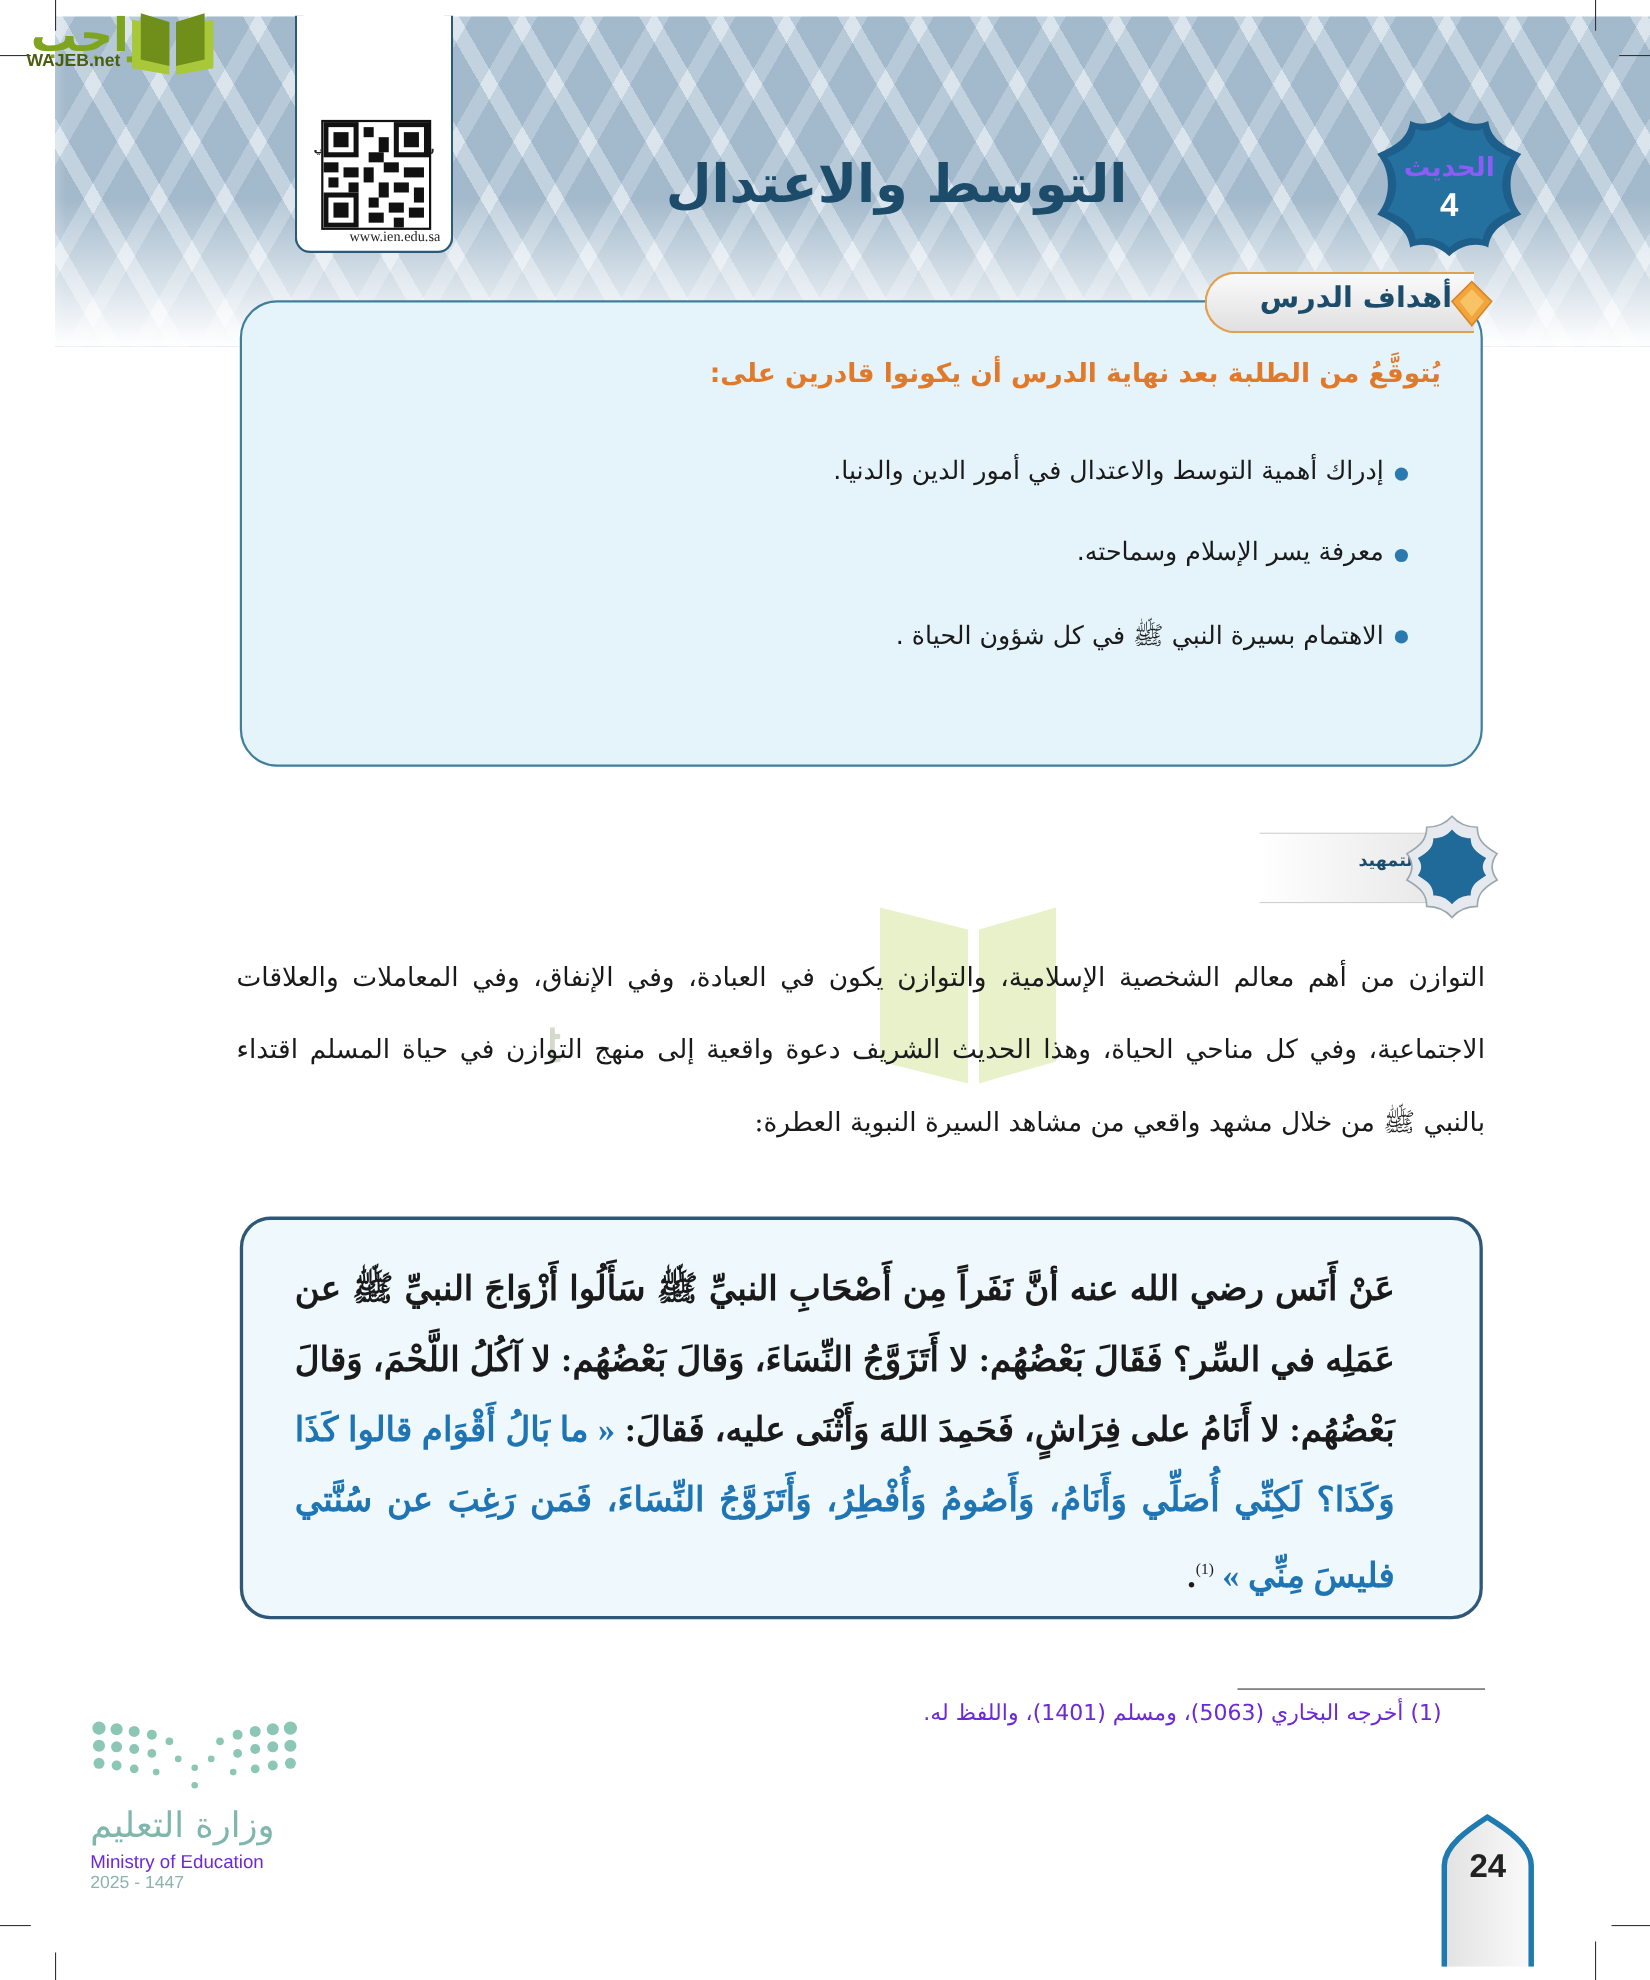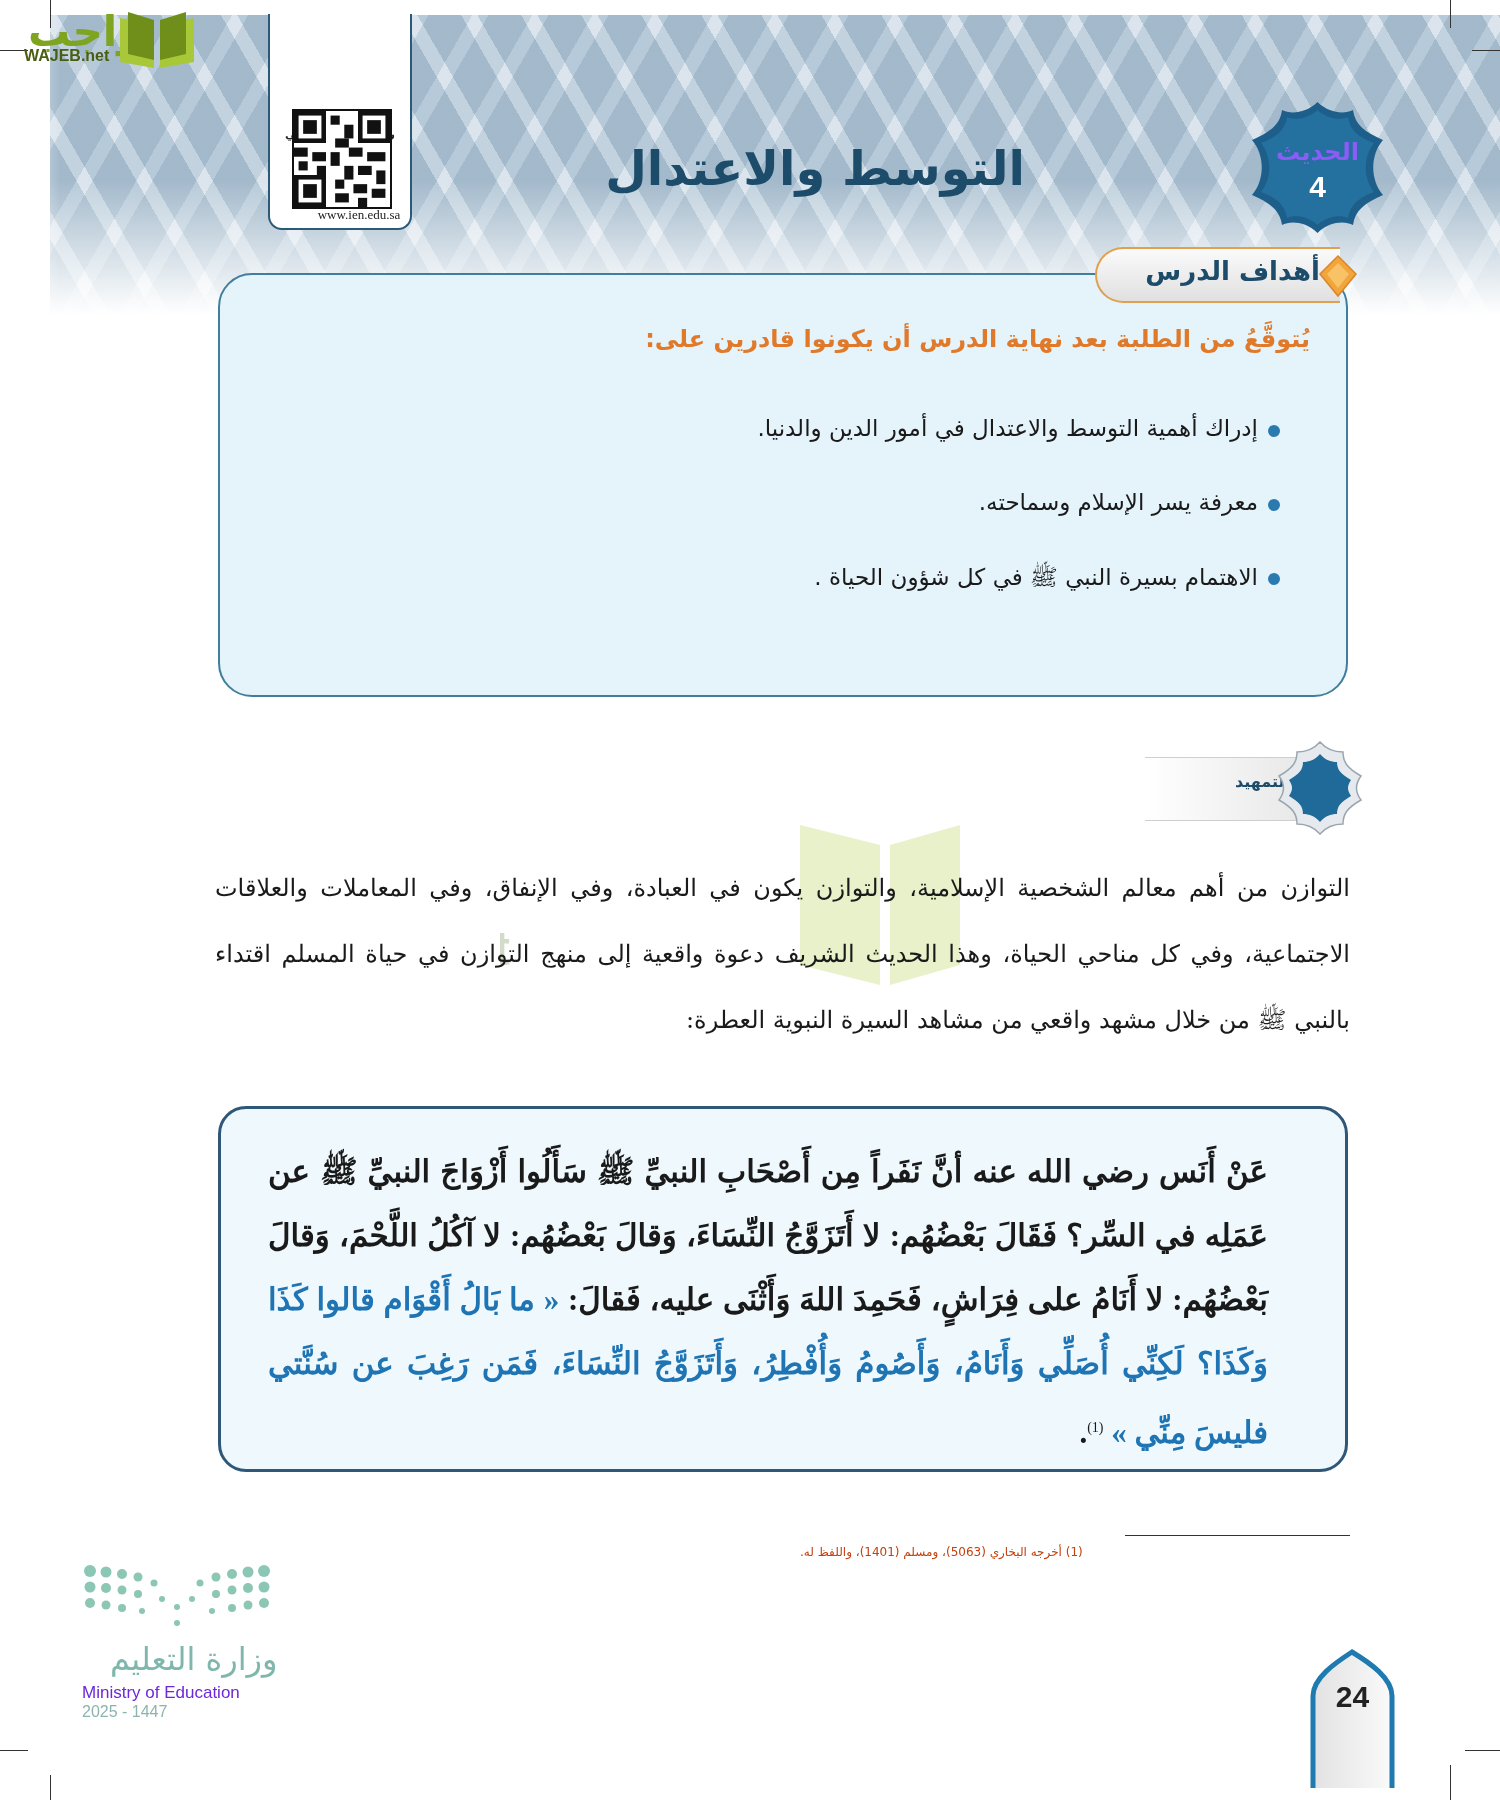--- a/index.html
+++ b/index.html
@@ -47,24 +47,24 @@
   .intro-text{left:215px;top:855px;width:1135px;text-align:justify;text-align-last:right;font-size:24px;line-height:66px;color:#1a1a1a;font-family:"DejaVu Serif",serif;}
   
   .wm-center{left:500px;top:815px;width:480px;height:170px;opacity:.35;}
   
   .hadith-box{left:218px;top:1106px;width:1130px;height:366px;background:#eef8fd;border:3px solid #2e5778;border-radius:28px;box-sizing:border-box;}
   .hadith-text{left:268px;top:1140px;width:1000px;font-size:31px;line-height:64px;font-weight:bold;color:#1a1a1a;text-align:justify;text-align-last:right;font-family:Liberation Serif, serif;}
   .hadith-text .blue{color:#1f74b4;}
   .hadith-text sup{font-size:14px;font-weight:normal;}
   
   .fn-rule{left:1125px;top:1535px;width:225px;height:1px;background:#333;}
-  .fn-text{left:800px;top:1545px;width:550px;text-align:left;font-size:12px;color:#c2410c;}
+  .fn-text{left:800px;top:1545px;width:550px;text-align:center;font-size:20px;color:#6d28d9;}
   
   .moe-dots{left:82px;top:1563px;width:190px;height:70px;}
-  .moe-ar{left:82px;top:1640px;width:190px;text-align:left;font-size:32px;color:#7fb7ad;margin-left:28px;}
+  .moe-ar{left:82px;top:1640px;width:190px;text-align:left;font-size:32px;color:#7fb7ad;}
   .moe-en{left:82px;top:1683px;font-size:17px;color:#6d28d9;font-family:"Liberation Sans",sans-serif;direction:ltr;}
   .moe-year{left:82px;top:1703px;font-size:16px;color:#8cb4ad;font-family:"Liberation Sans",sans-serif;direction:ltr;}
   .page-num-badge{left:1310px;top:1648px;width:85px;height:140px;}
   .page-num{left:1310px;top:1680px;width:85px;text-align:center;font-size:30px;font-weight:bold;color:#222;font-family:"Liberation Sans",sans-serif;}
 </style>
 </head>
 <body>
 
 <div class="abs banner"></div>
 <div class="abs banner-fade"></div>

